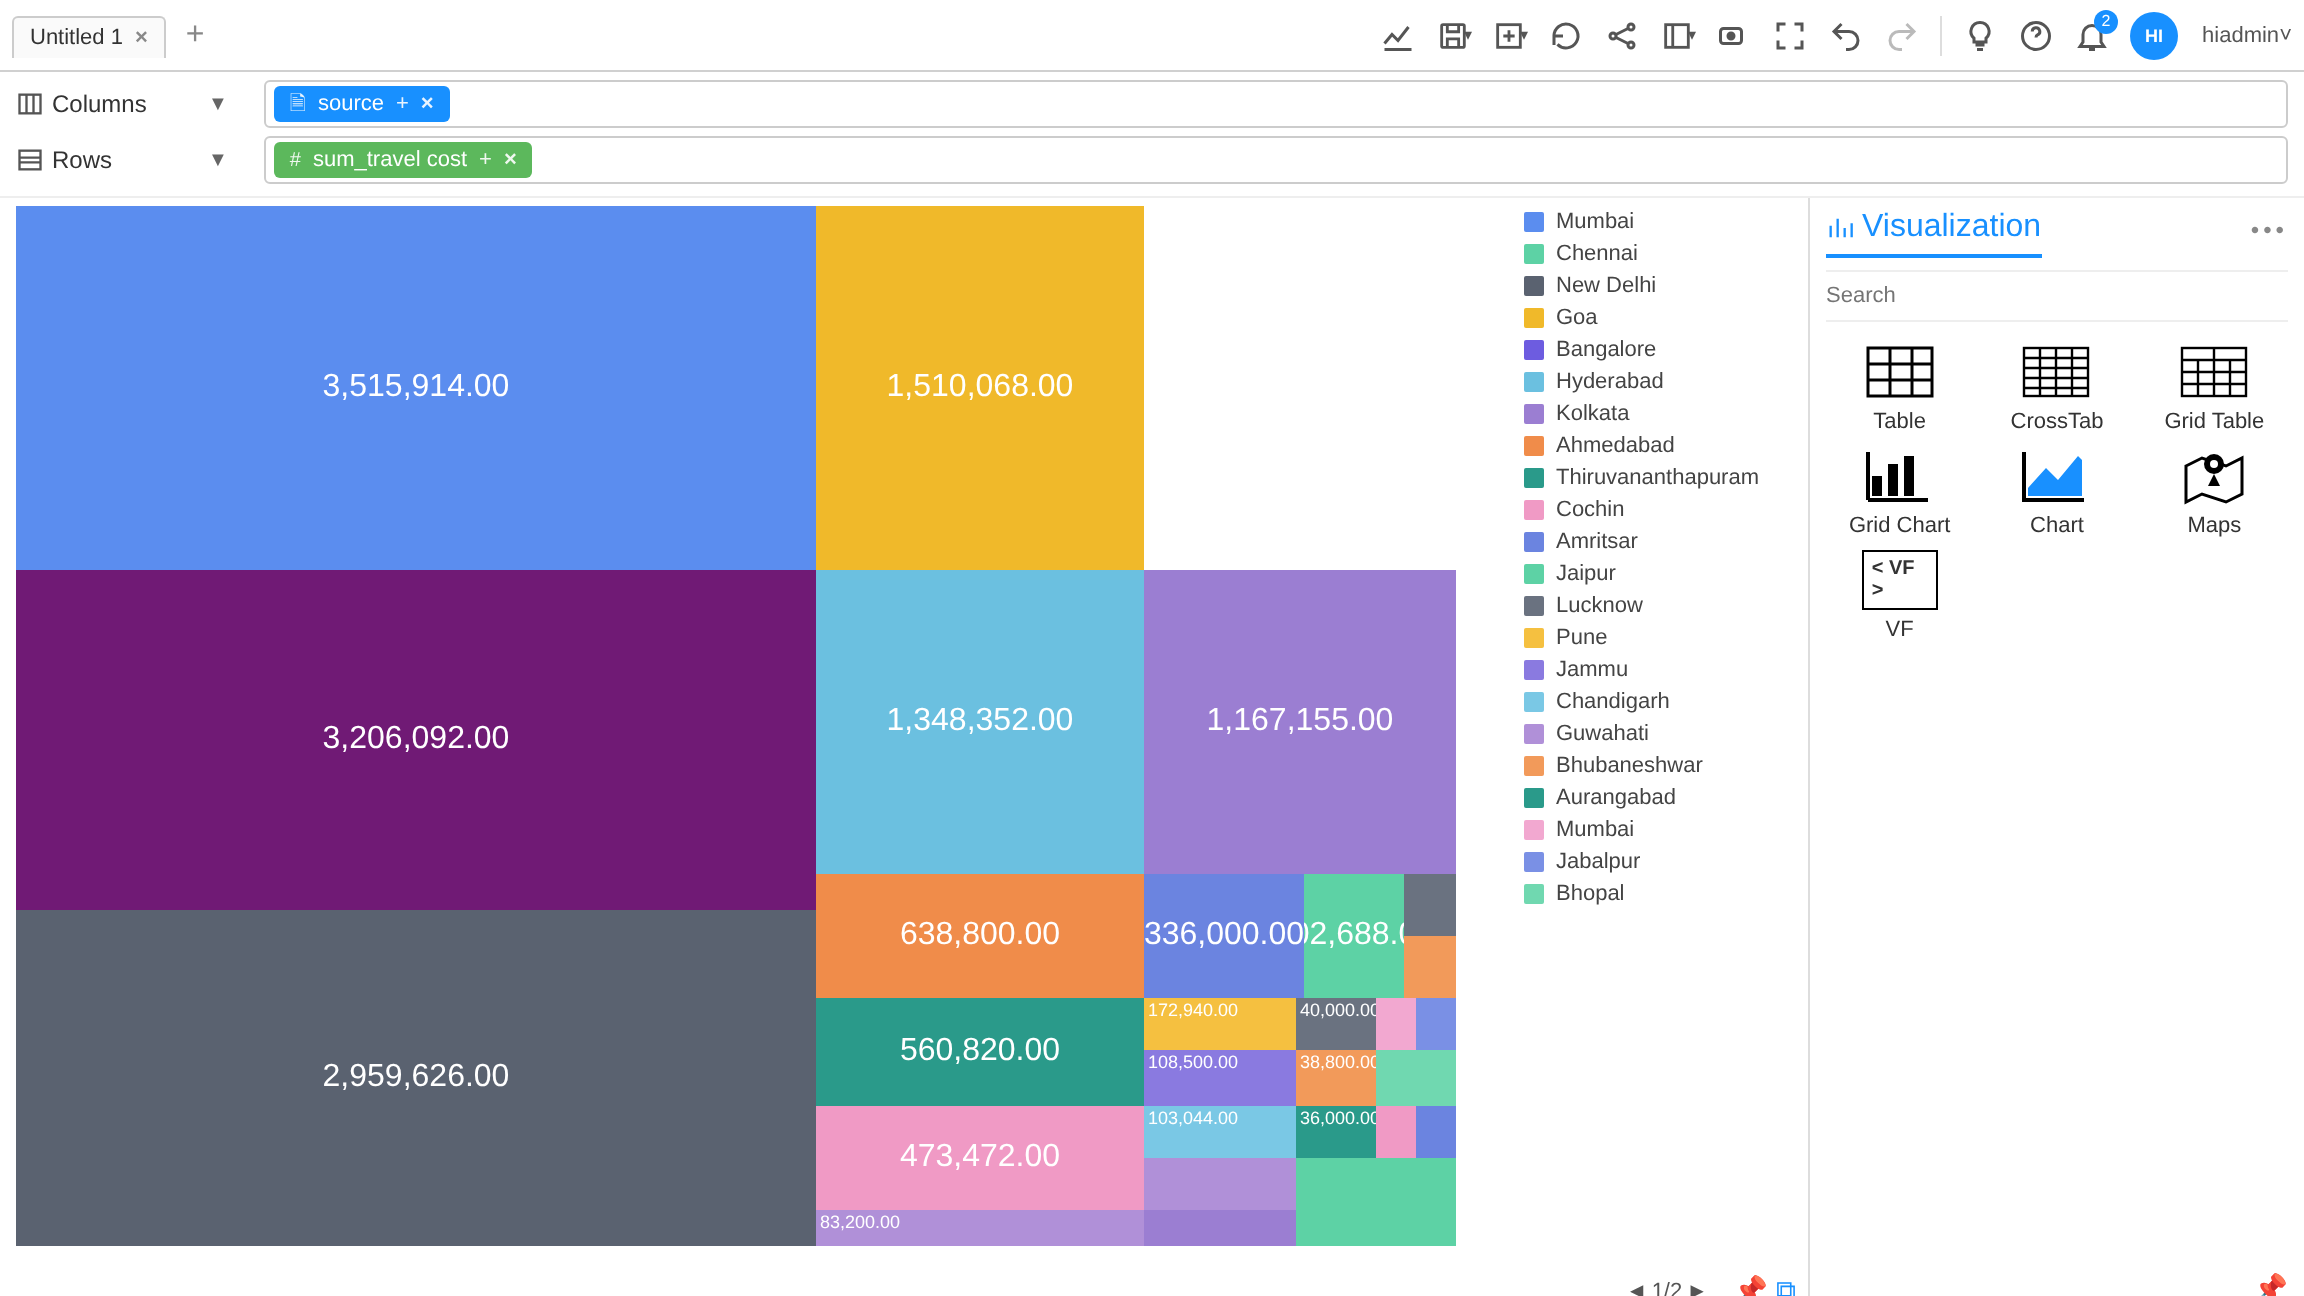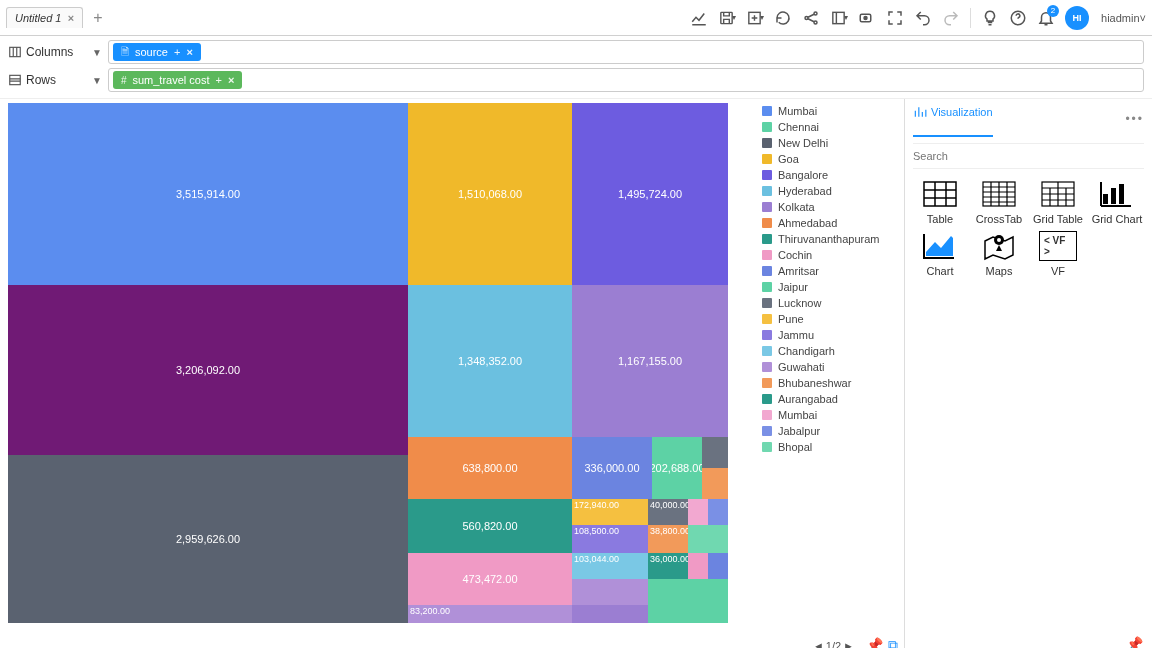--- a/index.html
+++ b/index.html
@@ -1,60 +1,60 @@
 <!DOCTYPE html>
 <html><head>
 <meta charset="utf-8">
 <style>
 * { box-sizing: border-box; margin: 0; padding: 0; font-family: Arial, Helvetica, sans-serif; }
 body { background: #fff; width: 1152px; height: 648px; overflow: hidden; font-size: 12px; color: #333; }
 .topbar { height: 36px; border-bottom: 1px solid #d0d0d0; display: flex; align-items: center; padding: 0 6px; }
-.tabs-area { display: flex; align-items: flex-start; gap: 4px; font-style: italic; }
+.tabs-area { display: flex; align-items: flex-end; gap: 4px; }
 .tab { display: flex; align-items: center; border: 1px solid #ccc; border-bottom: none; padding: 4px 8px; font-size: 11px; background: #fafafa; border-radius: 3px 3px 0 0; gap: 6px; cursor: pointer; }
 .tab .close { color: #888; font-weight: bold; cursor: pointer; }
 .tab-add { color: #888; font-size: 16px; padding: 2px 6px; cursor: pointer; }
 .top-icons { margin-left: auto; display: flex; align-items: center; gap: 10px; }
 .icon { width: 18px; height: 18px; display: inline-flex; align-items: center; justify-content: center; color: #555; cursor: pointer; }
 .divider { width: 1px; height: 20px; background: #ddd; }
 .avatar { width: 24px; height: 24px; border-radius: 50%; background: #1890ff; color: #fff; display: flex; align-items: center; justify-content: center; font-size: 9px; font-weight: bold; }
 .user-label { font-size: 11px; color: #555; margin-left: 2px; }
 .notif { position: relative; }
 .notif-badge { position: absolute; top: -4px; right: -4px; background: #1890ff; color: #fff; border-radius: 50%; width: 12px; height: 12px; font-size: 8px; display: flex; align-items: center; justify-content: center; }
 
 .shelves { padding: 4px 8px 2px 8px; }
-.shelf { display: flex; align-items: center; margin-bottom: 4px; gap: 6px; text-align: right; }
+.shelf { display: flex; align-items: center; margin-bottom: 4px; gap: 18px; text-align: right; }
 .shelf-label { display: flex; align-items: center; gap: 4px; font-size: 12px; width: 78px; }
 .shelf-caret { color: #666; font-size: 10px; }
 .shelf-body { flex: 1; border: 1px solid #ccc; border-radius: 3px; height: 24px; display: flex; align-items: center; padding: 0 4px; background: #fff; }
 .pill { display: flex; align-items: center; gap: 6px; color: #fff; padding: 2px 8px; border-radius: 3px; font-size: 11px; height: 18px; }
 .pill-blue { background: #1890ff; }
 .pill-green { background: #5cb85c; }
 .pill .pill-ic { font-size: 10px; opacity: .9; }
 .pill .pill-x { cursor: pointer; font-weight: bold; opacity: .9; }
 .pill .pill-plus { cursor: pointer; opacity: .9; }
 
 .main { display: flex; height: 560px; border-top: 1px solid #eee; }
 .chart-area { flex: 1; display: flex; position: relative; }
 .treemap { flex: 1; position: relative; background: #fff; margin: 4px 0 0 8px; }
-.cell { position: absolute; display: flex; align-items: center; justify-content: center; color: #fff; font-size: 11px; overflow: hidden; }
+.cell { position: absolute; display: flex; align-items: center; justify-content: center; color: #fff; font-size: 16px; overflow: hidden; }
 .cell.small { font-size: 9px; align-items: flex-start; justify-content: flex-start; padding: 1px 2px; }
 .legend { width: 150px; padding: 6px 4px 0 8px; font-size: 11px; overflow: hidden; }
 .legend-item { display: flex; align-items: center; gap: 6px; margin-bottom: 4px; color: #444; white-space: nowrap; }
 .swatch { width: 10px; height: 10px; border-radius: 1px; flex-shrink: 0; }
 .pager { position: absolute; bottom: 6px; right: 50px; font-size: 11px; color: #555; display: flex; align-items: center; gap: 2px; }
 .pin-area { position: absolute; bottom: 4px; right: 6px; display: flex; gap: 4px; }
 .pin { color: #333; font-size: 14px; cursor: pointer; }
 .pin.blue { color: #1890ff; }
 
 .sidepanel { width: 248px; border-left: 1px solid #ddd; padding: 6px 8px; position: relative; }
 .sp-tabs { display: flex; align-items: center; gap: 8px; border-bottom: 1px solid #eee; padding-bottom: 6px; }
-.sp-tab-active { color: #1890ff; border-bottom: 2px solid #1890ff; padding-bottom: 16px; display: flex; align-items: center; gap: 4px; font-size: 11px; }
+.sp-tab-active { color: #1890ff; border-bottom: 2px solid #1890ff; padding-bottom: 4px; display: flex; align-items: center; gap: 4px; font-size: 16px; }
 .sp-more { margin-left: auto; color: #888; letter-spacing: 2px; cursor: pointer; font-size: 12px; padding-bottom: 4px; }
 .sp-search { width: 100%; border: none; border-bottom: 1px solid #eee; padding: 6px 0; font-size: 11px; color: #aaa; outline: none; }
-.viz-grid { display: grid; grid-template-columns: repeat(4, 1fr); gap: 6px 5px; margin-top: 10px; }
+.viz-grid { display: grid; grid-template-columns: repeat(3, 1fr); gap: 6px 5px; margin-top: 10px; }
 .viz-item { display: flex; flex-direction: column; align-items: center; gap: 4px; cursor: pointer; font-size: 11px; color: #333; }
 .viz-ic { width: 38px; height: 30px; display: flex; align-items: center; justify-content: center; }
 .sp-pin { position: absolute; bottom: 6px; right: 8px; }
 
 svg { display: block; }
 </style>
 </head>
 <body>
 
 <div class="topbar">
@@ -190,21 +190,20 @@
   </div>
 </div>
 
 <div class="main">
   <div class="chart-area">
     <div class="treemap" id="treemap" style="width: 720px; height: 520px;">
         <div class="cell" style="left: 0px; top: 0px; width: 400px; height: 182px; background: rgb(91, 141, 239);">3,515,914.00</div>
         <div class="cell" style="left: 0px; top: 182px; width: 400px; height: 170px; background: #701a75;">3,206,092.00</div>
         <div class="cell" style="left: 0px; top: 352px; width: 400px; height: 168px; background: rgb(90, 98, 112);">2,959,626.00</div>
         <div class="cell" style="left: 400px; top: 0px; width: 164px; height: 182px; background: rgb(240, 185, 42);">1,510,068.00</div>
-        <div class="cell" style="left: 564px; top: 0px; width: 156px; height: 182px; background: rgb(109, 92, 224);">1,495,724.00</div>
         <div class="cell" style="left: 400px; top: 182px; width: 164px; height: 152px; background: rgb(107, 192, 224);">1,348,352.00</div>
         <div class="cell" style="left: 564px; top: 182px; width: 156px; height: 152px; background: rgb(155, 126, 210);">1,167,155.00</div>
         <div class="cell" style="left: 400px; top: 334px; width: 164px; height: 62px; background: rgb(240, 140, 74);">638,800.00</div>
         <div class="cell" style="left: 400px; top: 396px; width: 164px; height: 54px; background: rgb(42, 154, 138); text-align: right;">560,820.00</div>
         <div class="cell" style="left: 400px; top: 450px; width: 164px; height: 52px; background: rgb(240, 154, 197);">473,472.00</div>
         <div class="cell small" style="left: 400px; top: 502px; width: 164px; height: 18px; background: rgb(176, 144, 216);">83,200.00</div>
         <div class="cell" style="left: 564px; top: 334px; width: 80px; height: 62px; background: rgb(107, 132, 224);">336,000.00</div>
         <div class="cell" style="left: 644px; top: 334px; width: 50px; height: 62px; background: rgb(93, 210, 165);">202,688.00</div>
         <div class="cell small" style="left: 694px; top: 334px; width: 26px; height: 31px; background: rgb(106, 114, 128);"></div>
         <div class="cell small" style="left: 694px; top: 365px; width: 26px; height: 31px; background: rgb(242, 154, 90);"></div>

